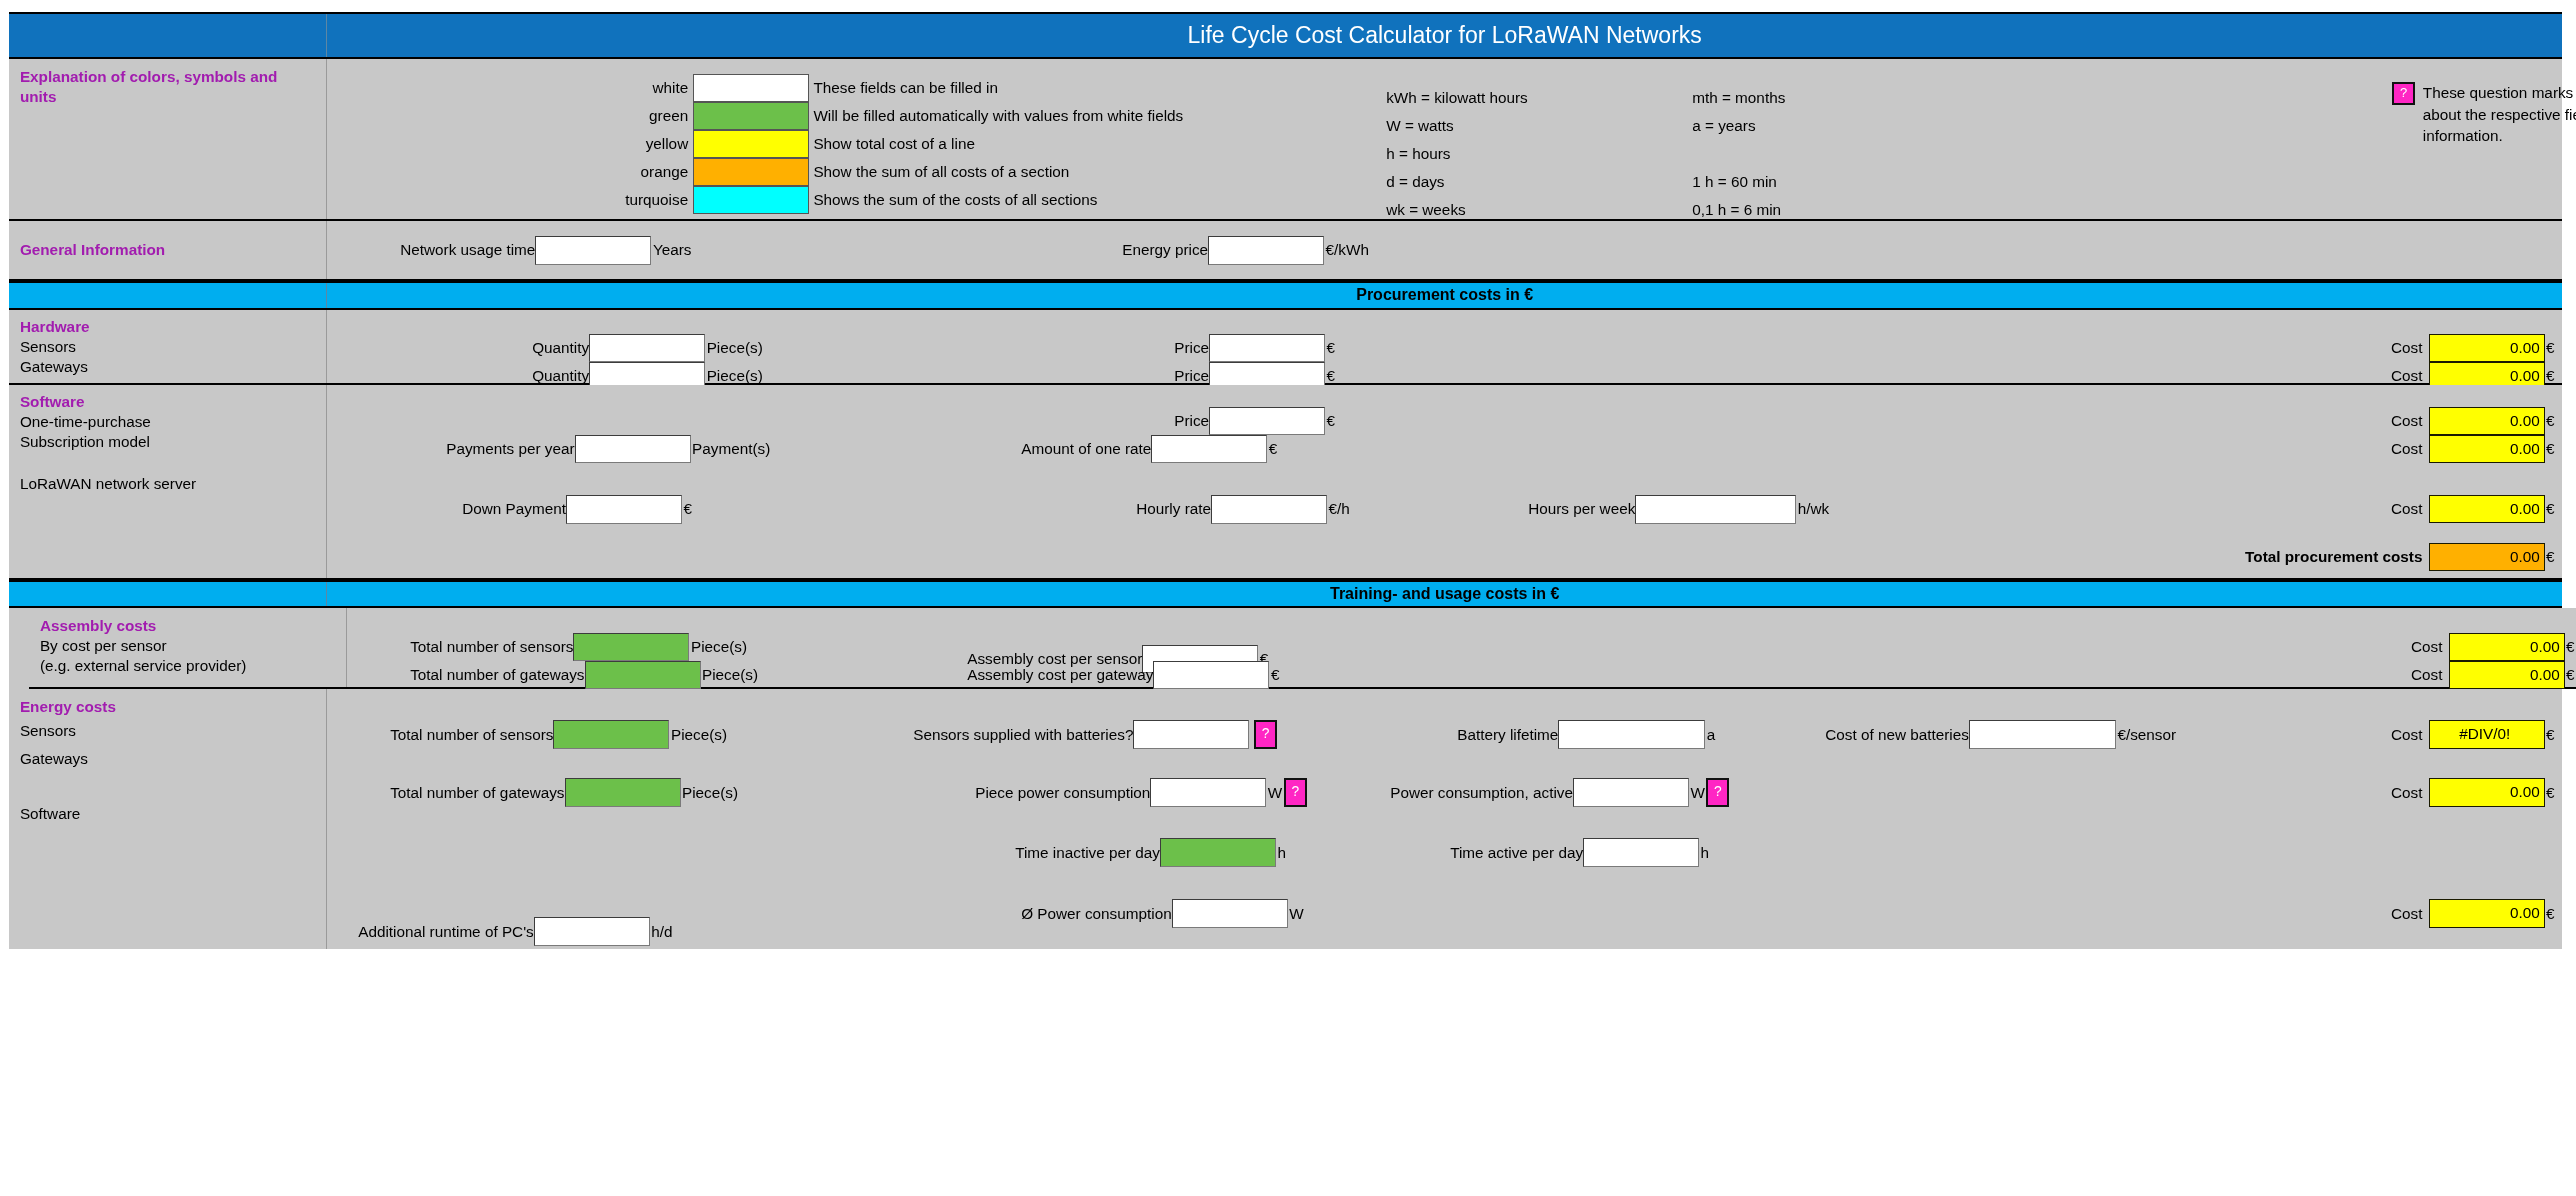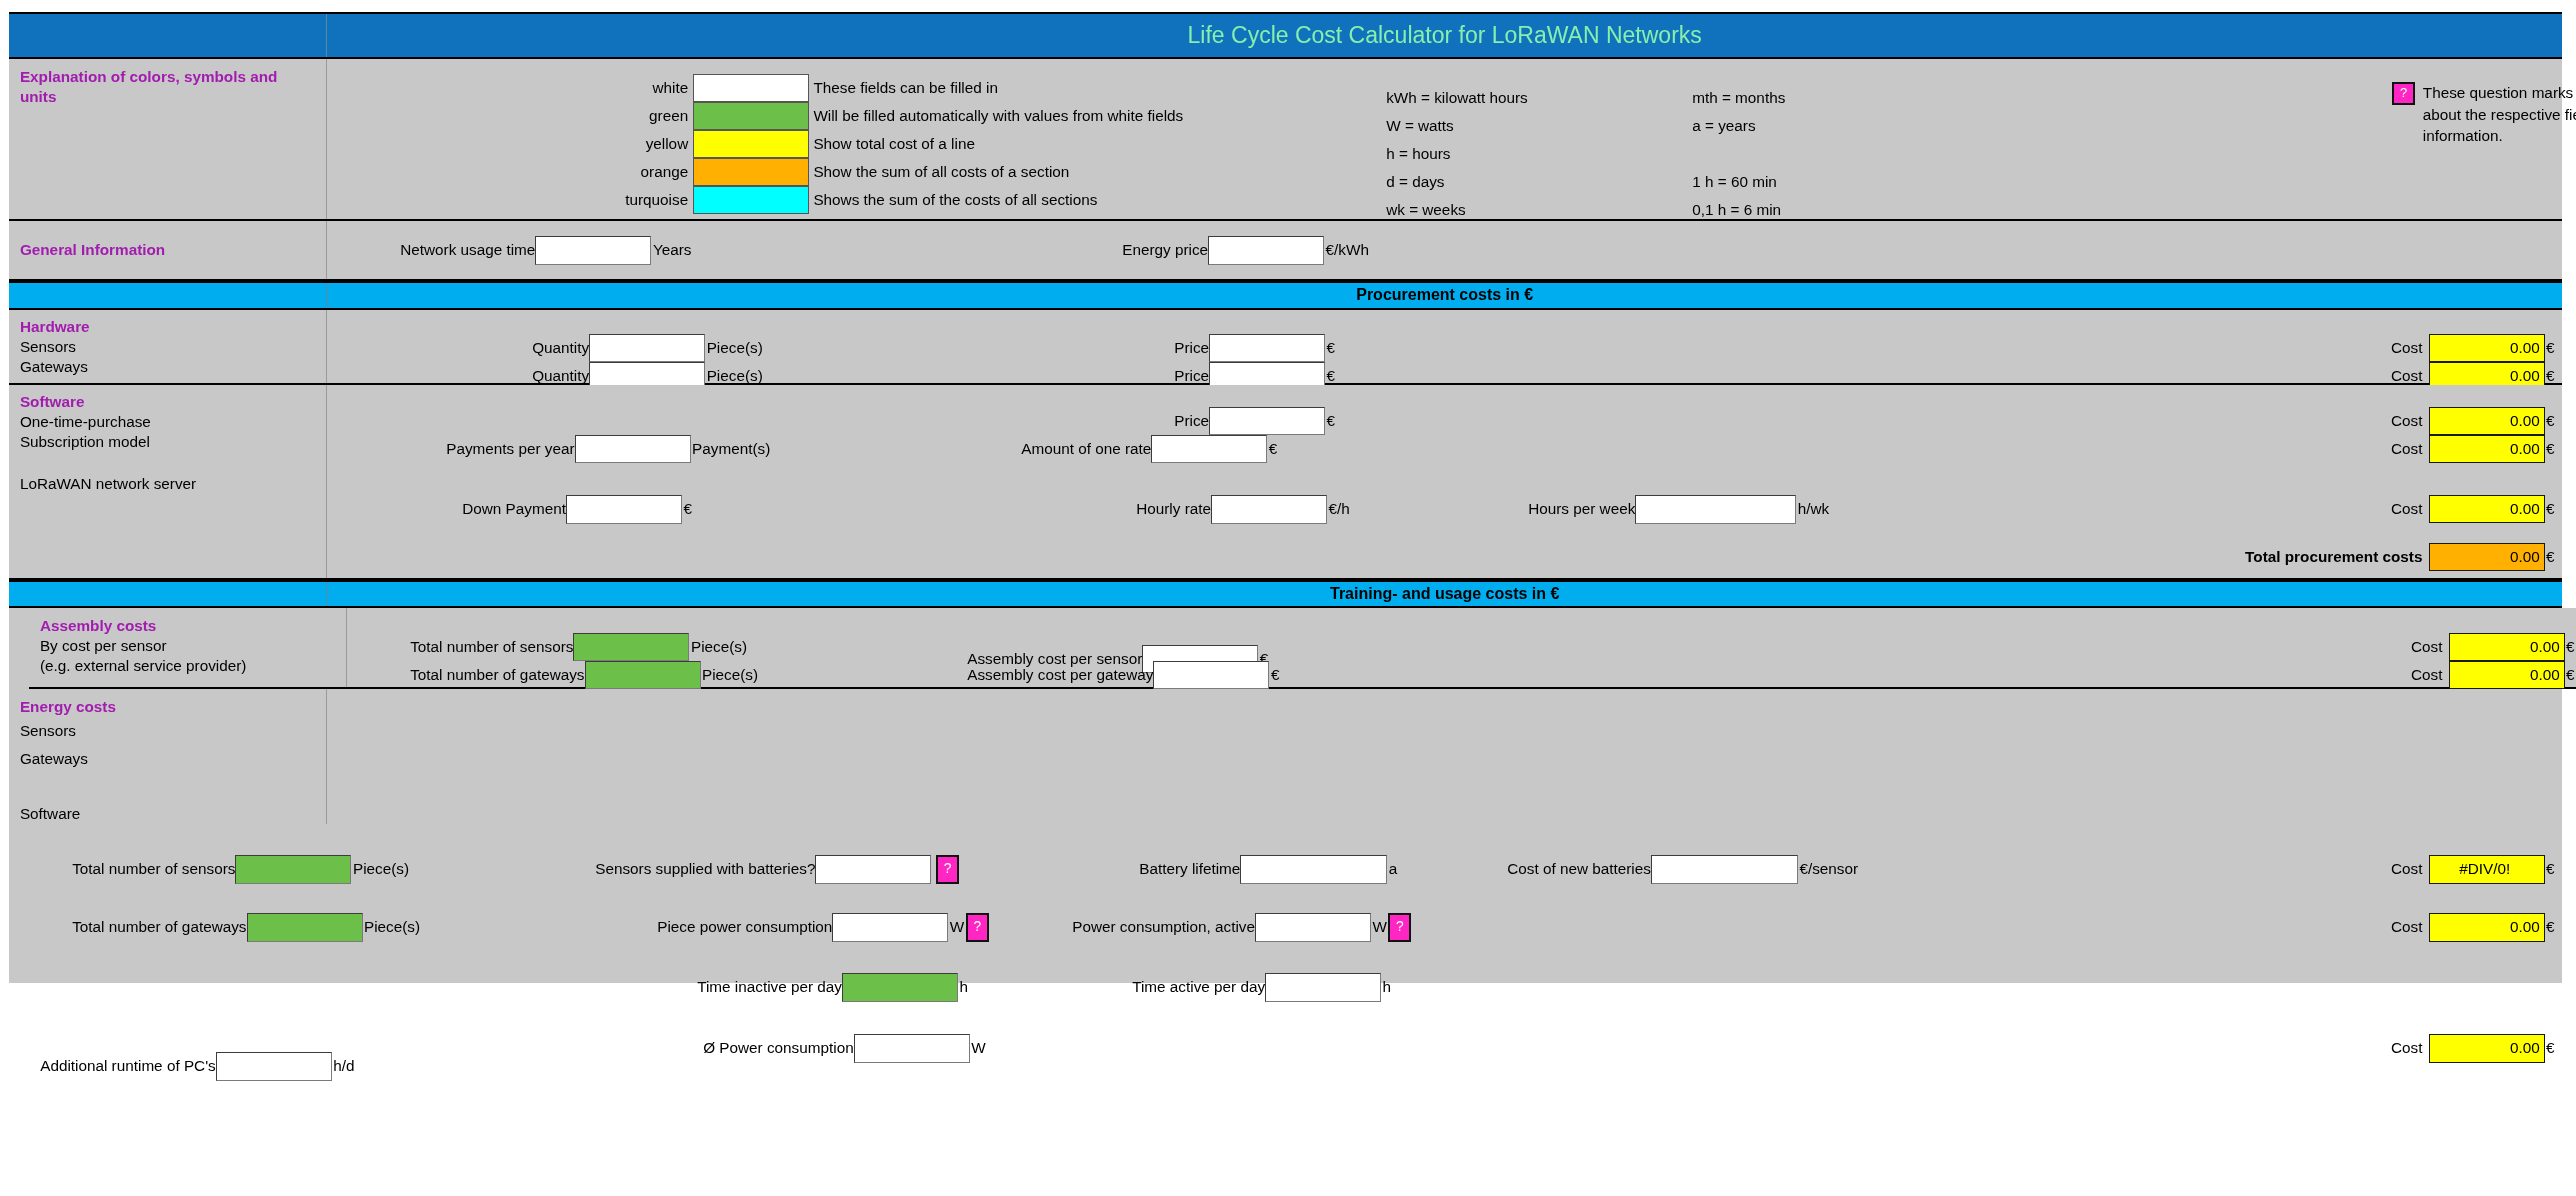--- a/index.html
+++ b/index.html
@@ -49,21 +49,21 @@
   }
   .titlebar .left{
     width:318px;min-width:318px;
     background:#1072bd;
     border-right:1.5px solid #5d87a4;
     box-sizing:border-box;
   }
   .titlebar .right{
     flex:1;background:#1072bd;
     text-align:center;
-    color:#86efac;
+    color:#ffffff;
     font-size:23px;
     line-height:43px;
     height:43px;
     box-sizing:border-box;
   }
 
   
   .band{
     display:flex;width:100%;box-sizing:border-box;
     border-top:2.3px solid #000;border-bottom:2.3px solid #000;
@@ -369,21 +369,21 @@
           <div class="unit tight">€</div>
         </div>
         <div class="fld" style="right:7.6px;top:53px;">
           <div class="lab">Cost</div>
           <div class="box yellow" style="height:28px;margin-left:6.1px;">0.00</div>
           <div class="unit tight">€</div>
         </div>
       </div>
     </div>
 
-    <div class="row" style="height:294px;border-bottom:none;flex-direction:column;">
+    <div class="row" style="height:260px;border-bottom:none;">
       <div class="lcol">
         <div class="hdr">Energy costs</div>
         <div class="sub" style="margin-top:4.6px;">Sensors</div>
         <div class="sub" style="margin-top:7.6px;">Gateways</div>
         <div class="sub" style="margin-top:35px;">Software</div>
       </div>
       <div class="rcol">
 
         <div class="fld" style="left:63px;top:31px;">
           <div class="lab">Total number of sensors</div>

